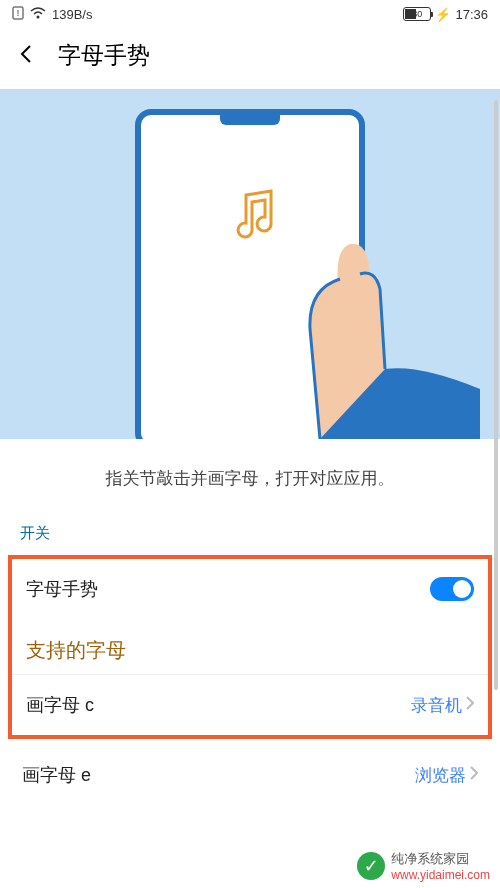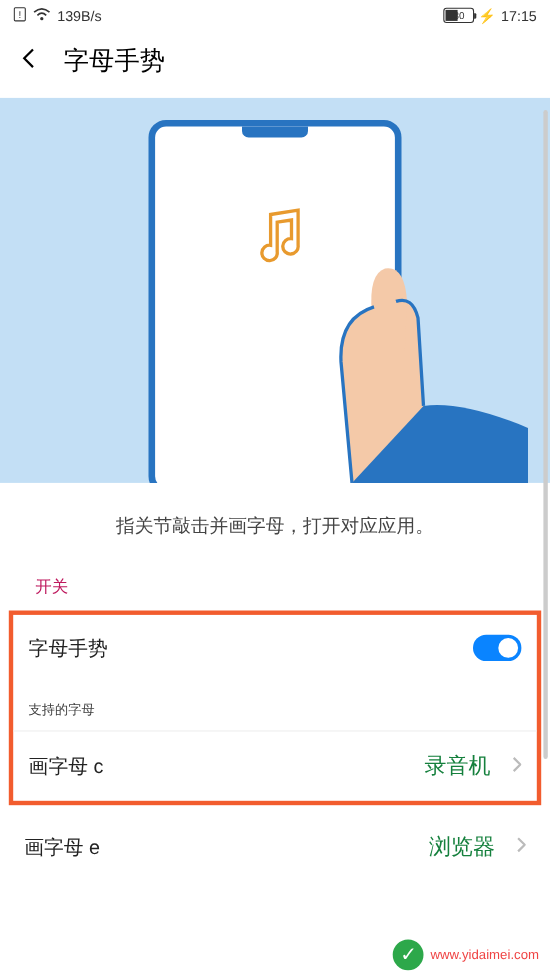--- a/index.html
+++ b/index.html
@@ -7,26 +7,26 @@
 .status-bar{height:28px;display:flex;align-items:center;padding:0 12px;font-size:13px;color:#333}
 .status-left{display:flex;align-items:center;gap:6px}
 .status-right{margin-left:auto;display:flex;align-items:center;gap:4px}
 .header{display:flex;align-items:center;padding:12px 16px 8px;gap:20px}
 .header-title{font-size:23px;font-weight:500;color:#000}
 .hero{background:#c3dff5;height:350px;margin-top:10px;position:relative;overflow:hidden;display:flex;justify-content:center}
 .phone{width:230px;height:340px;background:#fff;border:6px solid #2874c1;border-radius:16px;margin-top:20px;position:relative}
 .phone-notch{width:60px;height:10px;background:#2874c1;border-radius:0 0 6px 6px;position:absolute;top:0;left:50%;transform:translateX(-50%)}
 .hand{position:absolute;right:20px;bottom:0;width:260px;height:250px}
 .desc{text-align:center;padding:28px 32px;font-size:17px;color:#444}
-.section-label{padding:6px 32px;font-size:15px;color:#be185d}
+.section-label{padding:6px 20px;font-size:15px;color:#0369a1}
 .sep{height:1px;background:#eee;margin:0}
 .highlight-box{margin:6px 8px;border:4px solid #f25c2e}
 .row{display:flex;align-items:center;padding:18px 14px;font-size:18px;color:#222}
-.row-val{margin-left:auto;color:#15803d;font-size:20px;display:flex;align-items:center;gap:20px}
-.sub-label{padding:18px 14px 10px;font-size:12px;color:#404040}
+.row-val{margin-left:auto;color:#3b82f6;font-size:17px;display:flex;align-items:center;gap:4px}
+.sub-label{padding:18px 14px 10px;font-size:20px;color:#a16207}
 .toggle{width:44px;height:24px;background:#0a84ff;border-radius:12px;position:relative;margin-left:auto}
 .toggle::after{content:'';position:absolute;width:18px;height:18px;background:#fff;border-radius:50%;top:3px;right:3px}
 .row-plain{display:flex;align-items:center;padding:18px 22px;font-size:18px;color:#222}
 .watermark{position:absolute;right:10px;bottom:6px;display:flex;align-items:center;gap:6px;font-size:12px}
 .wm-host{color:#ef4444}
 .wm-label{color:#555;font-size:13px}
 .wm-badge{width:28px;height:28px;background:#2da84a;border-radius:50%;display:flex;align-items:center;justify-content:center;color:#fff;font-size:18px}
 .scroll-indicator{position:absolute;right:2px;top:100px;width:4px;height:590px;background:#ccc;border-radius:2px}
 .battery{display:inline-flex;align-items:center;border:1px solid #333;border-radius:3px;width:28px;height:14px;position:relative;padding:1px}
 .battery::after{content:'';position:absolute;right:-3px;top:4px;width:2px;height:5px;background:#333;border-radius:0 1px 1px 0}
@@ -48,21 +48,21 @@
           <circle cx="8" cy="10" r="1.5" fill="#333"></circle>
         </svg></span>
     <span>139B/s</span>
   </div>
   <div class="status-right">
     <span class="battery">
         <span class="battery-fill"></span>
         <span class="battery-text">30</span>
       </span>
     <span>⚡</span>
-    <span>17:15</span>
+    <span>17:36</span>
   </div>
 </div>
 
 <div class="header">
   <span><svg width="22" height="22" viewBox="0 0 22 22">
         <path d="M14 3 L6 11 L14 19" fill="none" stroke="#000" stroke-width="2"></path>
       </svg></span>
   <span class="header-title">字母手势</span>
 </div>
 
@@ -111,15 +111,16 @@
           <path d="M1 1 L7 7 L1 13" fill="none" stroke="#bbb" stroke-width="2"></path>
         </svg></span>
   </span>
 </div>
 
 <div class="scroll-indicator"></div>
 
 <div class="watermark">
   <span class="wm-badge">✓</span>
   <div>
+    <div class="wm-label">纯净系统家园</div>
     <div class="wm-host">www.yidaimei.com</div>
   </div>
 </div>
 
 </body></html>

